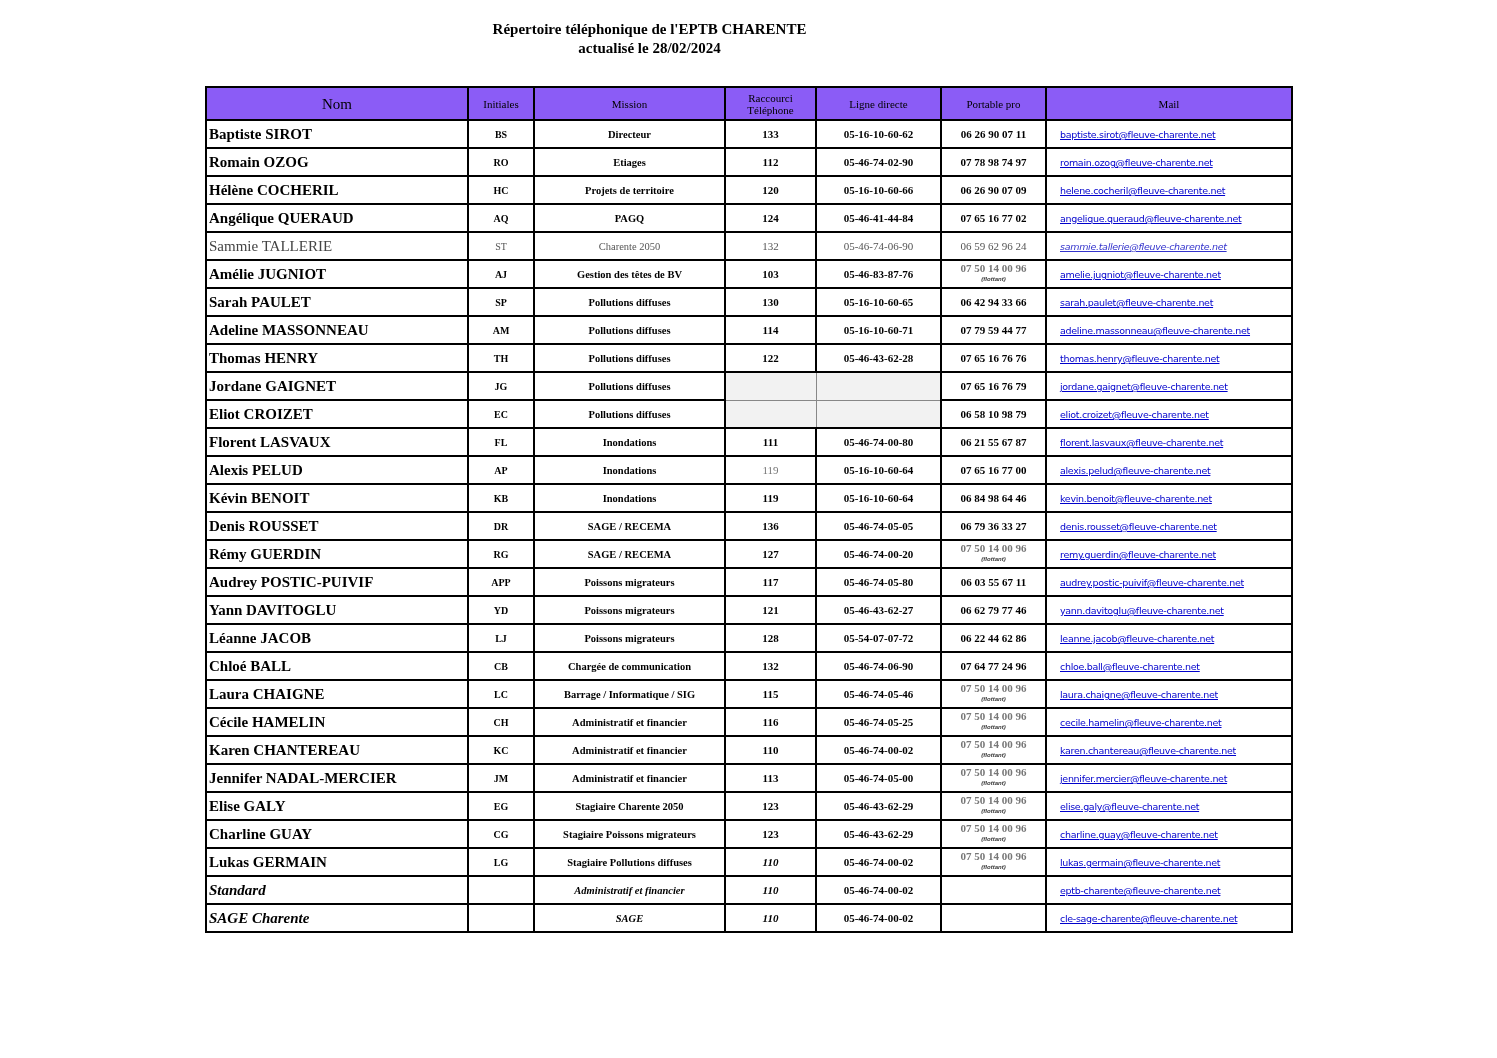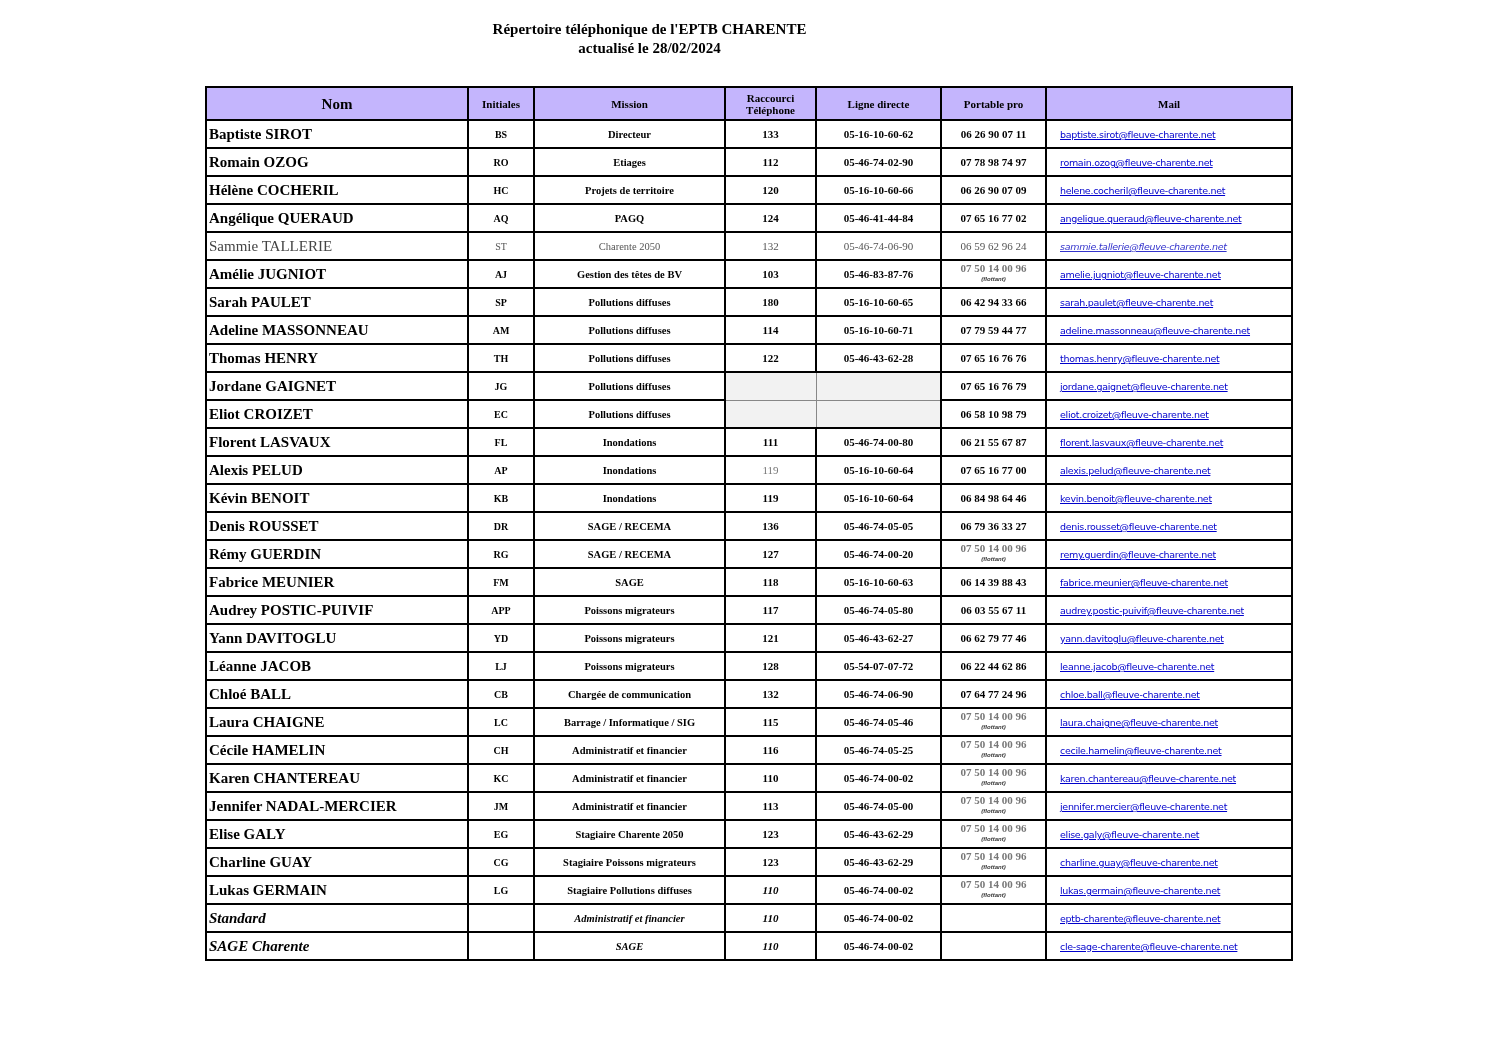--- a/index.html
+++ b/index.html
@@ -1,20 +1,20 @@
 <!DOCTYPE html>
 <html><head>
 <meta charset="utf-8">
 <style>
   html, body { margin: 0; padding: 0; background: #ffffff; }
   body { width: 1497px; height: 1058px; position: relative; font-family: "Liberation Serif", serif; color: #000; overflow: hidden; }
   .title { position: absolute; top: 20px; left: 0; width: 1299px; text-align: center; font-weight: bold; font-size: 15px; line-height: 19px; }
   table.dir { position: absolute; top: 86px; left: 205px; width: 1086px; border-collapse: collapse; table-layout: fixed; }
   table.dir th, table.dir td { border: 2px solid #000; padding: 0; text-align: center; vertical-align: middle; overflow: hidden; white-space: nowrap; }
-  table.dir th { background: #c4b5fd; font-weight: bold; height: 31px; font-size: 11px; line-height: 12px; }
+  table.dir th { background: #8b5cf6; font-weight: normal; height: 31px; font-size: 11px; line-height: 12px; }
   table.dir th.nom { font-size: 15px; }
   table.dir td { height: 26px; font-size: 11px; }
   td.name { text-align: left !important; padding-left: 2px !important; font-size: 15px !important; font-weight: bold; }
   td.init { font-size: 10px !important; font-weight: bold; }
   td.mission { font-size: 10.5px !important; font-weight: bold; }
   td.short { font-weight: bold; }
   td.line { font-weight: bold; }
   td.mobile { font-weight: bold; line-height: 11px; margin-top: 32px; }
   td.mail { text-align: left !important; padding-left: 2px !important; }
   td.mail a { color: #0000cc; text-decoration: underline; font-family: "DejaVu Sans", sans-serif; font-size: 9.5px; letter-spacing: -0.3px; padding-left: 11px; }
@@ -117,21 +117,21 @@
         <td class="mobile">
           <span class="float-num">07 50 14 00 96</span>
           <span class="float-lbl">(flottant)</span>
         </td>
         <td class="mail"><a title="amelie.jugniot@fleuve-charente.net">amelie.jugniot@fleuve-charente.net</a></td>
       </tr>
       <tr>
         <td class="name">Sarah PAULET</td>
         <td class="init">SP</td>
         <td class="mission">Pollutions diffuses</td>
-        <td class="short">180</td>
+        <td class="short">130</td>
         <td class="line">05-16-10-60-65</td>
         <td class="mobile">06 42 94 33 66</td>
         <td class="mail"><a title="sarah.paulet@fleuve-charente.net">sarah.paulet@fleuve-charente.net</a></td>
       </tr>
       <tr>
         <td class="name">Adeline MASSONNEAU</td>
         <td class="init">AM</td>
         <td class="mission">Pollutions diffuses</td>
         <td class="short">114</td>
         <td class="line">05-16-10-60-71</td>
@@ -205,29 +205,20 @@
         <td class="name">Rémy GUERDIN</td>
         <td class="init">RG</td>
         <td class="mission">SAGE / RECEMA</td>
         <td class="short">127</td>
         <td class="line">05-46-74-00-20</td>
         <td class="mobile">
           <span class="float-num">07 50 14 00 96</span>
           <span class="float-lbl">(flottant)</span>
         </td>
         <td class="mail"><a title="remy.guerdin@fleuve-charente.net">remy.guerdin@fleuve-charente.net</a></td>
-      </tr>
-      <tr>
-        <td class="name">Fabrice MEUNIER</td>
-        <td class="init">FM</td>
-        <td class="mission">SAGE</td>
-        <td class="short">118</td>
-        <td class="line">05-16-10-60-63</td>
-        <td class="mobile">06 14 39 88 43</td>
-        <td class="mail"><a title="fabrice.meunier@fleuve-charente.net">fabrice.meunier@fleuve-charente.net</a></td>
       </tr>
       <tr>
         <td class="name">Audrey POSTIC-PUIVIF</td>
         <td class="init">APP</td>
         <td class="mission">Poissons migrateurs</td>
         <td class="short">117</td>
         <td class="line">05-46-74-05-80</td>
         <td class="mobile">06 03 55 67 11</td>
         <td class="mail"><a title="audrey.postic-puivif@fleuve-charente.net">audrey.postic-puivif@fleuve-charente.net</a></td>
       </tr>

